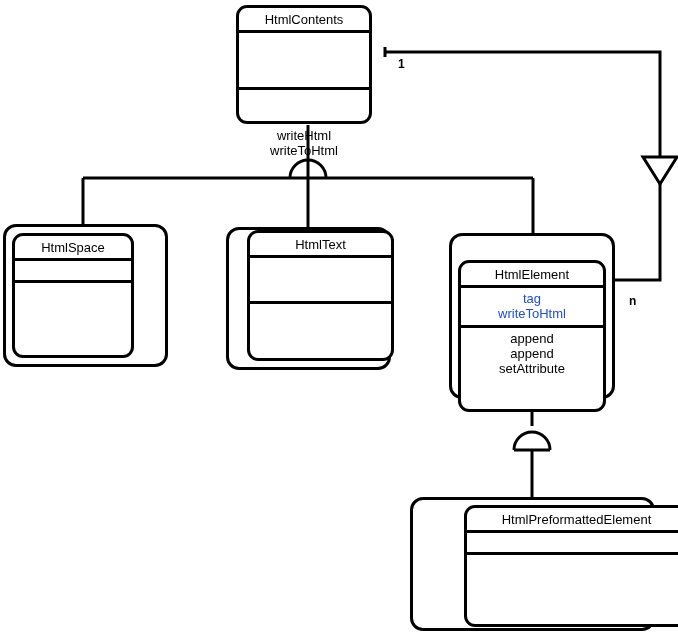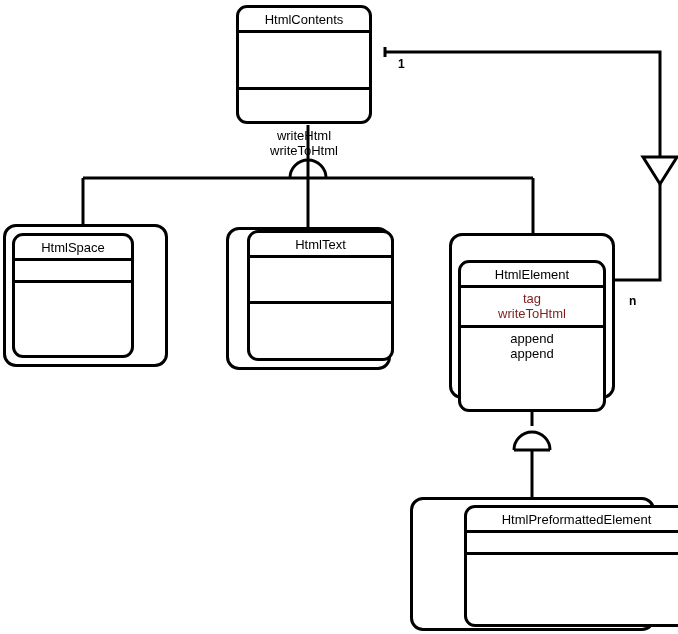--- a/index.html
+++ b/index.html
@@ -48,21 +48,21 @@
     color: #000000;
     line-height: 1;
     padding: 5px 4px 4px 4px;
     border-bottom: 3px solid #000000;
     white-space: nowrap;
   }
   .cls-attrs {
     box-sizing: border-box;
     text-align: center;
     font-size: 13px;
-    color: #7f1d1d;
+    color: #1d4ed8;
     border-bottom: 3px solid #000000;
     padding: 3px 4px 3px 4px;
     line-height: 1.18;
     min-height: 19px;
   }
   .cls-ops {
     box-sizing: border-box;
     text-align: center;
     font-size: 13px;
     color: #000000;
@@ -141,20 +141,21 @@
   <div class="uml-shadow" style="left:449px; top:233px; width:166px; height:166px;"></div>
   <div class="uml-class" style="left:458px; top:240px; width:148px; height:152px;margin-top:20px;">
     <div class="cls-name">HtmlElement</div>
     <div class="cls-attrs">
       <div>tag</div>
       <div>writeToHtml</div>
     </div>
     <div class="cls-ops">
       <div>append</div>
       <div>append</div>
+      <div>setAttribute</div>
     </div>
   </div>
 
   <div class="uml-shadow" style="left:410px; top:497px; width:245px; height:134px;"></div>
   <div class="uml-class" style="left:420px; top:505px; width:225px; height:122px;margin-left:44px;">
     <div class="cls-name">HtmlPreformattedElement</div>
     <div class="cls-attrs" style="min-height:22px;"></div>
     <div class="cls-ops"></div>
   </div>
 

